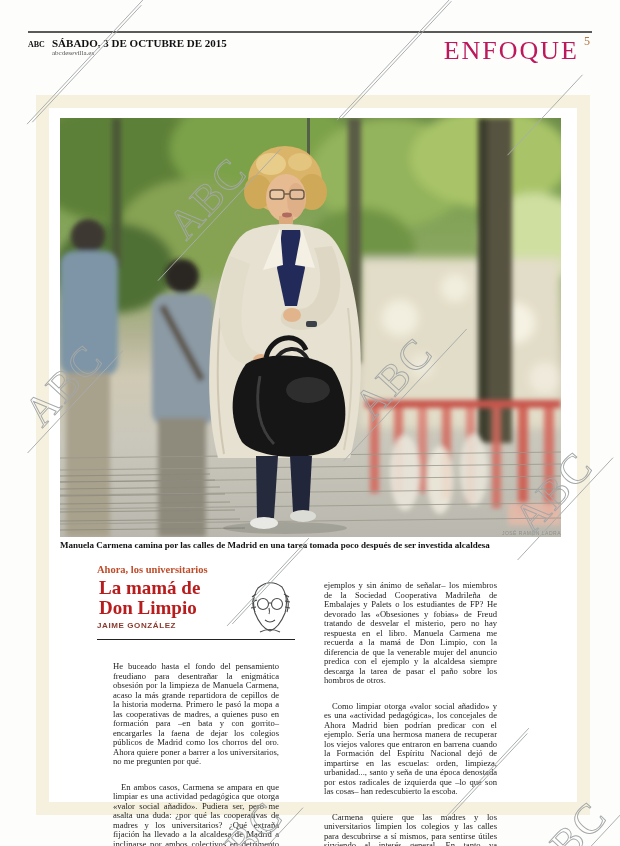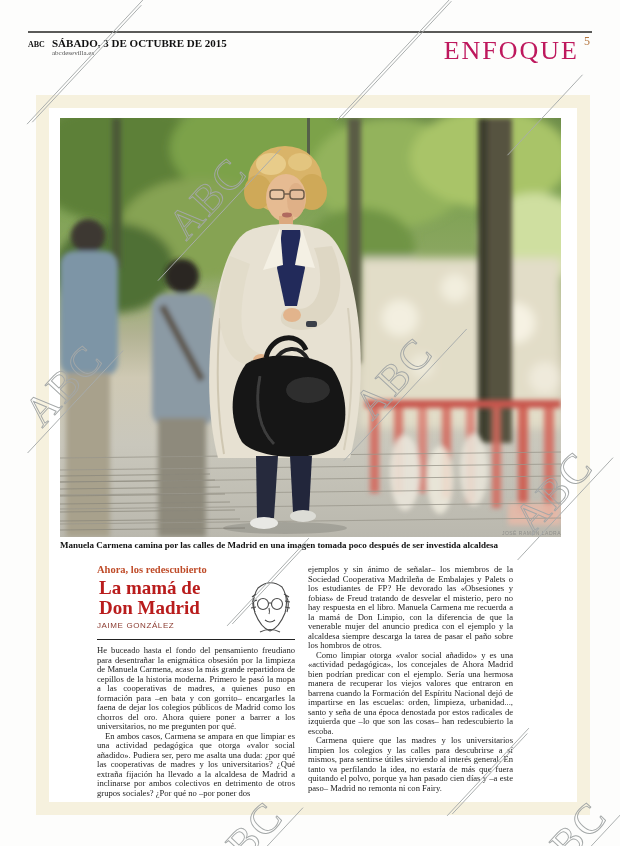--- a/index.html
+++ b/index.html
@@ -24,25 +24,25 @@
   .photo svg{display:block;}
   .credit{position:absolute;left:420px;top:530px;width:141px;text-align:right;
     font-family:"Liberation Sans",sans-serif;font-size:5px;color:#8f8f8b;letter-spacing:.5px;}
   .caption{position:absolute;left:60px;top:540px;width:501px;
     font-weight:bold;font-size:9px;color:#101010;line-height:11px;}
   
   .kicker{position:absolute;left:97px;top:564px;font-weight:bold;font-size:10.5px;color:#bf4b28;}
   .headline{position:absolute;left:99px;top:578px;font-weight:bold;font-size:19px;line-height:20px;color:#b91c1c;}
   .headline span{display:block;}
   .byline{position:absolute;left:97px;top:621px;font-family:"Liberation Sans",sans-serif;
-    font-weight:normal;font-size:8px;color:#8a3a2f;letter-spacing:.6px;}
+    font-weight:bold;font-size:8px;color:#8a3a2f;letter-spacing:.6px;}
   .portrait{position:absolute;left:242px;top:574px;width:56px;height:62px;}
   .byline-rule{position:absolute;left:97px;top:639px;width:198px;height:1px;background:#222;}
   .col{position:absolute;font-size:8.6px;line-height:9.5px;color:#1c1c1c;text-align:justify;}
-  .col p{margin:0;}
+  .col p{margin:16px;}
   .col p.ind{text-indent:8px;}
   .col-left{left:97px;top:646px;width:198px;}
   .col-right{left:308px;top:565px;width:205px;}
   
   .watermark{position:absolute;left:0;top:0;width:620px;height:846px;pointer-events:none;}
 </style>
 </head>
 <body>
 
 <div class="top-rule"></div>
@@ -198,26 +198,26 @@
 
       <path d="M 196,338 L 218,338 L 214,400 L 197,400 Z" fill="#252a3e"></path>
       <path d="M 230,338 L 252,338 L 249,394 L 233,394 Z" fill="#20253a"></path>
       <ellipse cx="204" cy="405" rx="14" ry="6" fill="#e8e8e4"></ellipse>
       <ellipse cx="243" cy="398" rx="13" ry="6" fill="#dcdcd6"></ellipse>
     </g>
   </svg>
 </div>
 
 <div class="credit">JOSÉ RAMÓN LADRA</div>
-<div class="caption">Manuela Carmena camina por las calles de Madrid en una imagen tomada poco después de ser investida alcaldesa</div>
-
-<div class="kicker">Ahora, los redescubierto</div>
+<div class="caption">Manuela Carmena camina por las calles de Madrid en una tarea tomada poco después de ser investida alcaldesa</div>
+
+<div class="kicker">Ahora, los universitarios</div>
 <div class="headline">
   <span>La mamá de</span>
-  <span>Don Madrid</span>
+  <span>Don Limpio</span>
 </div>
 <div class="byline">JAIME GONZÁLEZ</div>
 
 <div class="portrait">
   <svg width="56" height="62" viewBox="0 0 56 62" xmlns="http://www.w3.org/2000/svg">
     <g stroke="#4a4a4a" stroke-width="1.1" fill="none">
       <path d="M 16,14 Q 28,4 40,13 Q 47,24 43,39 Q 37,54 28,57 Q 19,54 13,39 Q 9,24 16,14 Z"></path>
       <path d="M 12,22 q -3,8 1,16 M 44,21 q 4,8 1,17"></path>
       <path d="M 14,20 l -4,3 M 15,26 l -5,2 M 14,33 l -5,1 M 42,20 l 5,3 M 43,27 l 5,1 M 43,33 l 5,1"></path>
       <circle cx="21" cy="30" r="5.5"></circle>

